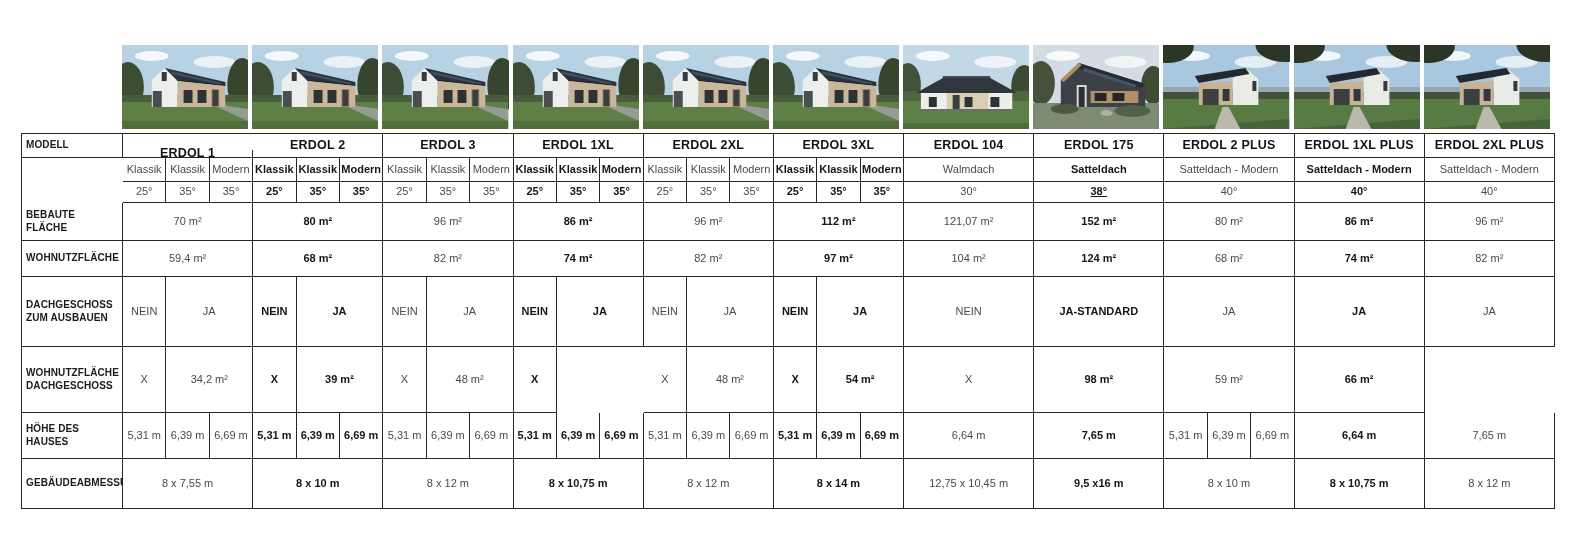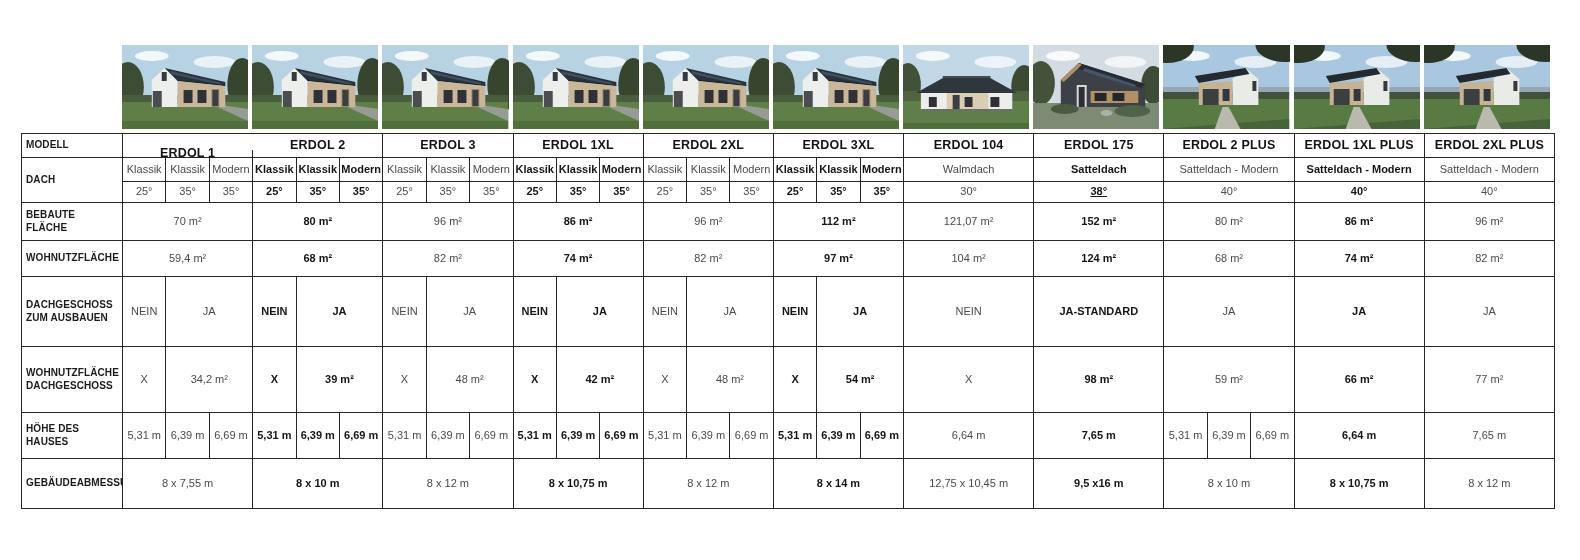--- a/index.html
+++ b/index.html
@@ -270,21 +270,20 @@
           <polygon points="36,38 70,36 70,60 36,60" fill="#c6b295"></polygon>
           <rect x="40" y="44" width="16" height="16" fill="#3c3f40"></rect>
           <rect x="60" y="44" width="7" height="12" fill="#34383c"></rect>
           <ellipse cx="4" cy="2" rx="27" ry="16" fill="#2c3626"></ellipse>
           <ellipse cx="123" cy="0" rx="30" ry="17" fill="#2c3626"></ellipse>
         </svg>
       </div>
     </div>
   <div class="tbl" id="tableGrid">
       <div class="cell hdr" style="grid-area: 1 / 1;">MODELL</div>
-      <div class="cell hdr" style="grid-area: 2 / 1 / span 2;">DACH</div>
       <div class="cell hdr" style="grid-area: 4 / 1;">BEBAUTE FLÄCHE</div>
       <div class="cell hdr" style="grid-area: 5 / 1;">WOHNUTZFLÄCHE</div>
       <div class="cell hdr" style="grid-area: 7 / 1;">WOHNUTZFLÄCHE DACHGESCHOSS</div>
       <div class="cell hdr" style="grid-area: 6 / 1;">DACHGESCHOSS ZUM AUSBAUEN</div>
       <div class="cell hdr" style="grid-area: 8 / 1;">HÖHE DES HAUSES</div>
       <div class="cell hdr" style="grid-area: 9 / 1;">GEBÄUDEABMESSUNG</div>
       <div class="cell name" style="grid-area: 1 / 2 / auto / span 3; margin-top: 16px;">ERDOL 1</div>
       <div class="cell" style="grid-area: 2 / 2;">Klassik</div>
       <div class="cell" style="grid-area: 2 / 3;">Klassik</div>
       <div class="cell" style="grid-area: 2 / 4;">Modern</div>
@@ -340,21 +339,20 @@
       <div class="cell em" style="grid-area: 2 / 12;">Klassik</div>
       <div class="cell em" style="grid-area: 2 / 13;">Modern</div>
       <div class="cell em" style="grid-area: 3 / 11;">25°</div>
       <div class="cell em" style="grid-area: 3 / 12;">35°</div>
       <div class="cell em" style="grid-area: 3 / 13;">35°</div>
       <div class="cell em" style="grid-area: 4 / 11 / auto / span 3;">86 m²</div>
       <div class="cell em" style="grid-area: 5 / 11 / auto / span 3;">74 m²</div>
       <div class="cell em" style="grid-area: 6 / 11;">NEIN</div>
       <div class="cell em" style="grid-area: 6 / 12 / auto / span 2;">JA</div>
       <div class="cell em" style="grid-area: 7 / 11;">X</div>
-      <div class="cell em" style="grid-area: 7 / 12 / auto / span 2;">42 m²</div>
       <div class="cell em" style="grid-area: 8 / 11;">5,31 m</div>
       <div class="cell em" style="grid-area: 8 / 12;">6,39 m</div>
       <div class="cell em" style="grid-area: 8 / 13;">6,69 m</div>
       <div class="cell em" style="grid-area: 9 / 11 / auto / span 3;">8 x 10,75 m</div>
       <div class="cell name" style="grid-area: 1 / 14 / auto / span 3;">ERDOL 2XL</div>
       <div class="cell" style="grid-area: 2 / 14;">Klassik</div>
       <div class="cell" style="grid-area: 2 / 15;">Klassik</div>
       <div class="cell" style="grid-area: 2 / 16;">Modern</div>
       <div class="cell" style="grid-area: 3 / 14;">25°</div>
       <div class="cell" style="grid-area: 3 / 15;">35°</div>
@@ -423,17 +421,16 @@
       <div class="cell em" style="grid-area: 6 / 29 / auto / span 3;">JA</div>
       <div class="cell em" style="grid-area: 7 / 29 / auto / span 3;">66 m²</div>
       <div class="cell em" style="grid-area: 8 / 29 / auto / span 3;">6,64 m</div>
       <div class="cell em" style="grid-area: 9 / 29 / auto / span 3;">8 x 10,75 m</div>
       <div class="cell name" style="grid-area: 1 / 32 / auto / span 3;">ERDOL 2XL PLUS</div>
       <div class="cell" style="grid-area: 2 / 32 / auto / span 3;">Satteldach - Modern</div>
       <div class="cell" style="grid-area: 3 / 32 / auto / span 3;">40°</div>
       <div class="cell" style="grid-area: 4 / 32 / auto / span 3;">96 m²</div>
       <div class="cell" style="grid-area: 5 / 32 / auto / span 3;">82 m²</div>
       <div class="cell" style="grid-area: 6 / 32 / auto / span 3;">JA</div>
-      <div class="cell" style="grid-area: 7 / 32 / auto / span 3;">77 m²</div>
       <div class="cell" style="grid-area: 8 / 32 / auto / span 3;">7,65 m</div>
       <div class="cell" style="grid-area: 9 / 32 / auto / span 3;">8 x 12 m</div>
     </div>
 </div>
 
 </body></html>

